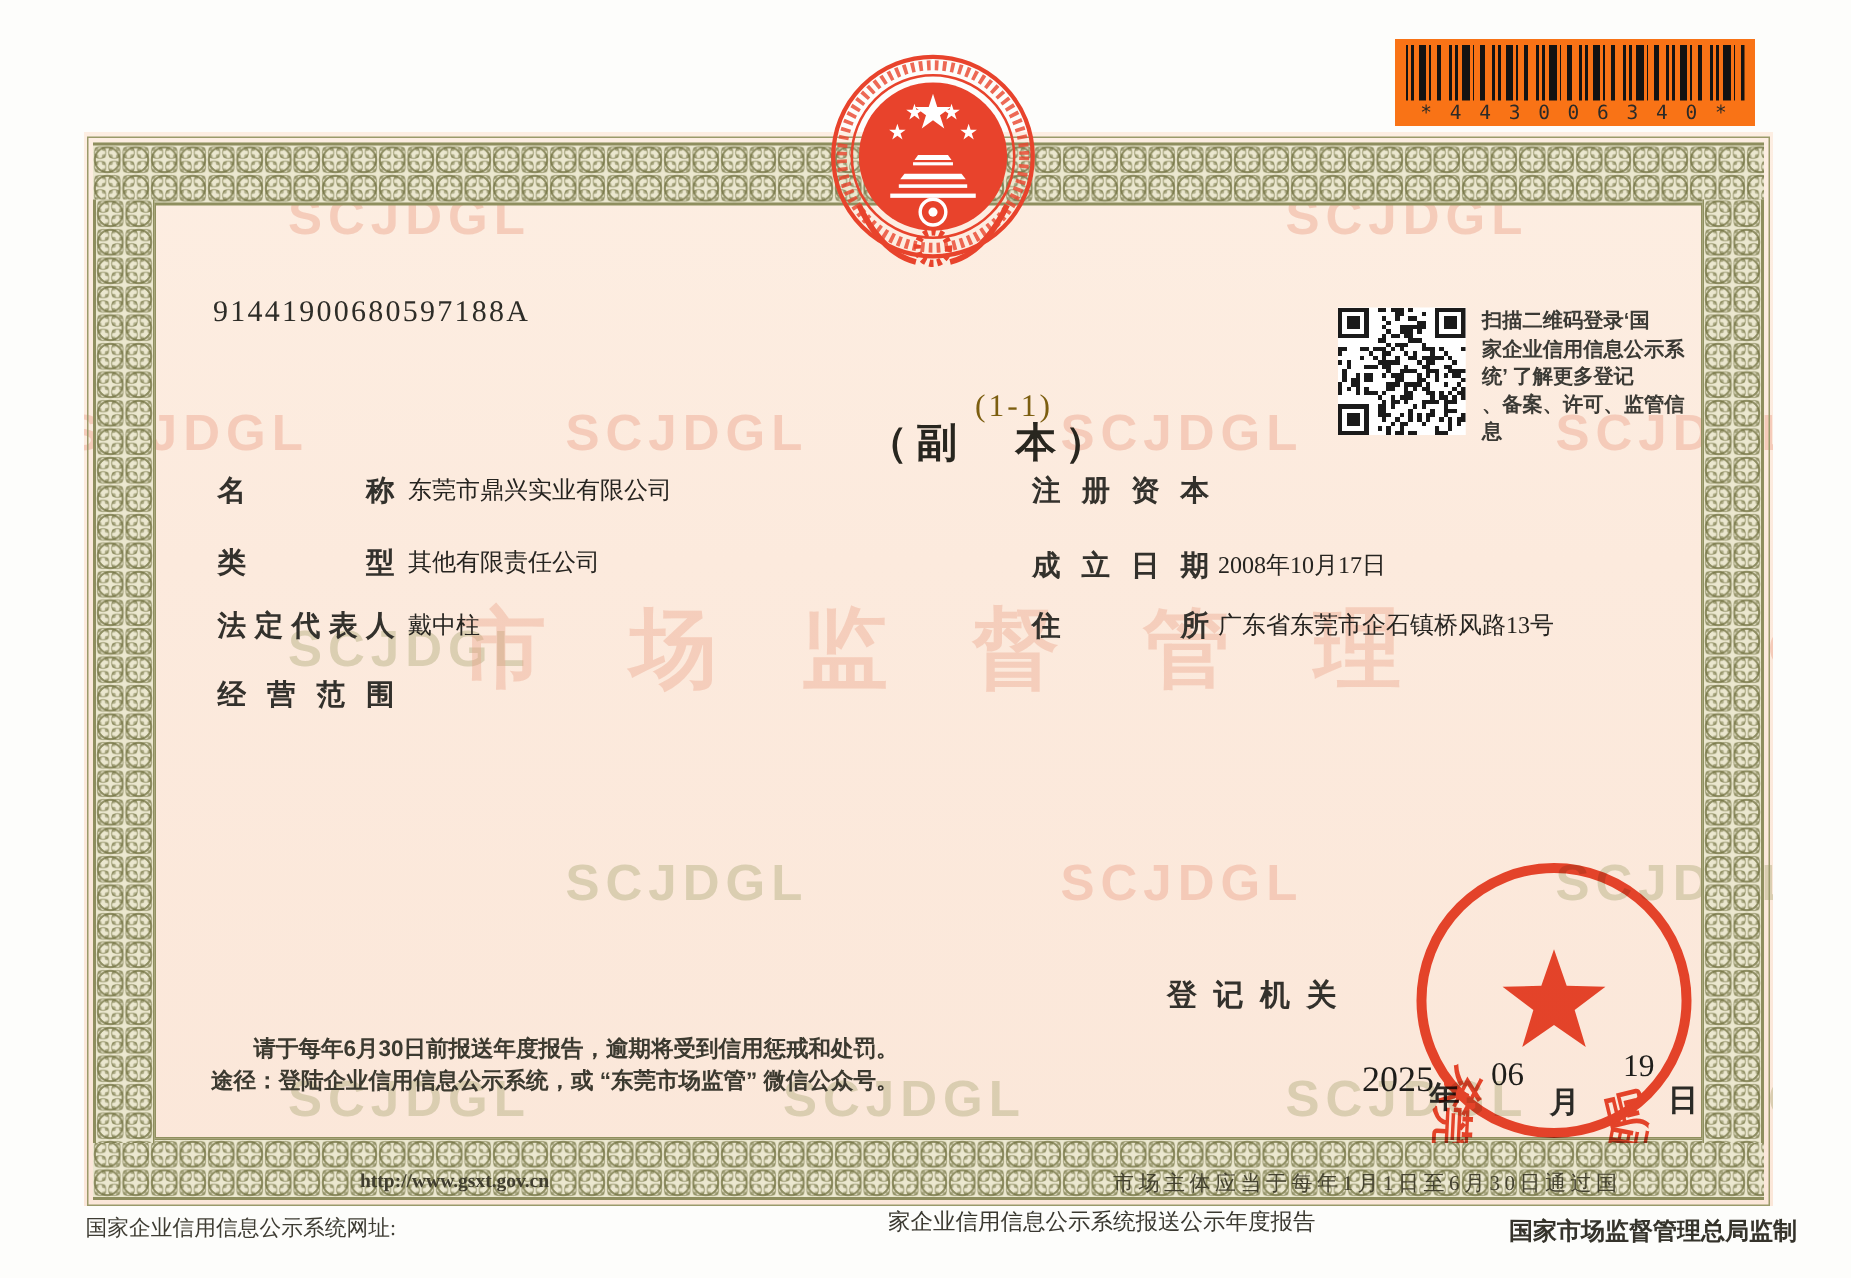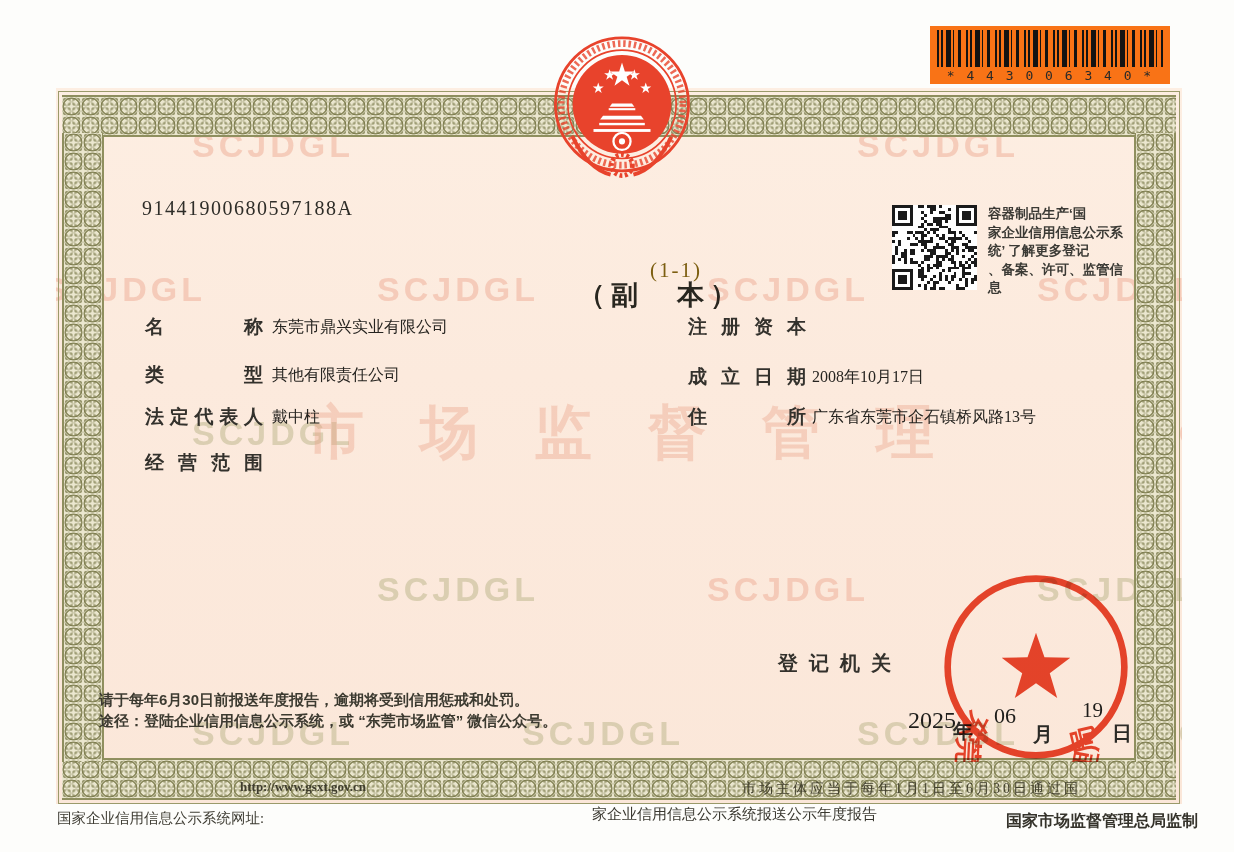--- a/index.html
+++ b/index.html
@@ -54,21 +54,21 @@
   .cap-value{font-size:17px;letter-spacing:2px;}
   .scope{left:272px;top:452px;width:438px;font-size:15px;line-height:20.5px;text-align:justify;color:#262420;}
   .reg-label{left:778px;top:650px;font-size:20px;font-weight:700;letter-spacing:11px;color:#33312c;}
   .d-year{left:908px;top:707px;font-size:24px;color:#1e1d1a;}
   .d-yu{left:953px;top:718px;font-size:20px;font-weight:700;}
   .d-month{left:994px;top:703px;font-size:22px;color:#1e1d1a;}
   .d-mu{left:1033px;top:721px;font-size:20px;font-weight:700;}
   .d-day{left:1082px;top:698px;font-size:21px;color:#1e1d1a;}
   .d-du{left:1112px;top:720px;font-size:20px;font-weight:700;}
   .note{left:99px;top:689px;width:500px;font-family:"Liberation Sans","DejaVu Sans",sans-serif;
-        font-size:15px;font-weight:700;line-height:21px;color:#3c3a30;}
+        font-size:15px;font-weight:700;line-height:21px;color:#3c3a30;text-align:right;}
   .band-url{left:240px;top:779px;font-size:13px;font-weight:600;color:#3f3d2e;}
   .band-right{left:742px;top:780px;font-size:14px;letter-spacing:3px;color:#43412f;white-space:nowrap;}
   .foot-left{left:57px;top:809px;font-size:14.5px;color:#3e3c33;}
   .foot-center{left:592px;top:805px;font-size:15px;color:#3a3830;}
   .foot-right{left:1006px;top:811px;font-size:16px;font-weight:600;color:#35332b;text-align:right;}
   
   .emblem{position:absolute;left:546px;top:30px;z-index:5;}
   .barcode{position:absolute;left:930px;top:26px;width:240px;height:58px;background:#f97316;z-index:5;}
   .bars{margin:4px 7px 0 7px;height:37px;
     background-image:repeating-linear-gradient(90deg,
@@ -133,21 +133,21 @@
         </g>
         <g fill="#1a1a1a">
           <rect x="2" y="2" width="3" height="3"></rect>
             <rect x="24" y="2" width="3" height="3"></rect>
             <rect x="2" y="24" width="3" height="3"></rect>
         </g>
         <path class="noise" fill="#1a1a1a" d="M9 0h1v1h-1zM10 0h1v1h-1zM12 0h1v1h-1zM13 0h1v1h-1zM14 0h1v1h-1zM16 0h1v1h-1zM13 1h1v1h-1zM14 1h1v1h-1zM19 1h1v1h-1zM10 2h1v1h-1zM13 2h1v1h-1zM16 2h1v1h-1zM17 2h1v1h-1zM11 3h1v1h-1zM18 3h1v1h-1zM19 3h1v1h-1zM10 4h1v1h-1zM14 4h1v1h-1zM15 4h1v1h-1zM16 4h1v1h-1zM17 4h1v1h-1zM18 4h1v1h-1zM19 4h1v1h-1zM11 5h1v1h-1zM14 5h1v1h-1zM15 5h1v1h-1zM16 5h1v1h-1zM18 5h1v1h-1zM10 6h1v1h-1zM12 6h1v1h-1zM13 6h1v1h-1zM15 6h1v1h-1zM16 6h1v1h-1zM9 7h1v1h-1zM10 7h1v1h-1zM16 7h1v1h-1zM17 7h1v1h-1zM18 7h1v1h-1zM11 8h1v1h-1zM13 8h1v1h-1zM14 8h1v1h-1zM15 8h1v1h-1zM19 8h1v1h-1zM0 9h1v1h-1zM1 9h1v1h-1zM5 9h1v1h-1zM6 9h1v1h-1zM8 9h1v1h-1zM9 9h1v1h-1zM10 9h1v1h-1zM12 9h1v1h-1zM14 9h1v1h-1zM19 9h1v1h-1zM20 9h1v1h-1zM21 9h1v1h-1zM23 9h1v1h-1zM28 9h1v1h-1zM0 10h1v1h-1zM7 10h1v1h-1zM10 10h1v1h-1zM11 10h1v1h-1zM15 10h1v1h-1zM17 10h1v1h-1zM21 10h1v1h-1zM24 10h1v1h-1zM5 11h1v1h-1zM8 11h1v1h-1zM10 11h1v1h-1zM13 11h1v1h-1zM16 11h1v1h-1zM17 11h1v1h-1zM19 11h1v1h-1zM20 11h1v1h-1zM21 11h1v1h-1zM22 11h1v1h-1zM23 11h1v1h-1zM25 11h1v1h-1zM0 12h1v1h-1zM2 12h1v1h-1zM9 12h1v1h-1zM10 12h1v1h-1zM11 12h1v1h-1zM12 12h1v1h-1zM13 12h1v1h-1zM18 12h1v1h-1zM20 12h1v1h-1zM21 12h1v1h-1zM26 12h1v1h-1zM2 13h1v1h-1zM6 13h1v1h-1zM7 13h1v1h-1zM8 13h1v1h-1zM10 13h1v1h-1zM11 13h1v1h-1zM15 13h1v1h-1zM19 13h1v1h-1zM20 13h1v1h-1zM24 13h1v1h-1zM25 13h1v1h-1zM1 14h1v1h-1zM11 14h1v1h-1zM14 14h1v1h-1zM15 14h1v1h-1zM16 14h1v1h-1zM17 14h1v1h-1zM20 14h1v1h-1zM21 14h1v1h-1zM22 14h1v1h-1zM25 14h1v1h-1zM26 14h1v1h-1zM27 14h1v1h-1zM28 14h1v1h-1zM1 15h1v1h-1zM4 15h1v1h-1zM6 15h1v1h-1zM7 15h1v1h-1zM10 15h1v1h-1zM12 15h1v1h-1zM13 15h1v1h-1zM14 15h1v1h-1zM18 15h1v1h-1zM20 15h1v1h-1zM22 15h1v1h-1zM24 15h1v1h-1zM26 15h1v1h-1zM27 15h1v1h-1zM1 16h1v1h-1zM3 16h1v1h-1zM4 16h1v1h-1zM6 16h1v1h-1zM7 16h1v1h-1zM13 16h1v1h-1zM14 16h1v1h-1zM18 16h1v1h-1zM19 16h1v1h-1zM22 16h1v1h-1zM28 16h1v1h-1zM0 17h1v1h-1zM3 17h1v1h-1zM4 17h1v1h-1zM11 17h1v1h-1zM12 17h1v1h-1zM13 17h1v1h-1zM15 17h1v1h-1zM16 17h1v1h-1zM17 17h1v1h-1zM18 17h1v1h-1zM20 17h1v1h-1zM24 17h1v1h-1zM27 17h1v1h-1zM0 18h1v1h-1zM2 18h1v1h-1zM4 18h1v1h-1zM6 18h1v1h-1zM11 18h1v1h-1zM12 18h1v1h-1zM15 18h1v1h-1zM17 18h1v1h-1zM19 18h1v1h-1zM20 18h1v1h-1zM26 18h1v1h-1zM28 18h1v1h-1zM0 19h1v1h-1zM4 19h1v1h-1zM6 19h1v1h-1zM7 19h1v1h-1zM8 19h1v1h-1zM10 19h1v1h-1zM15 19h1v1h-1zM16 19h1v1h-1zM20 19h1v1h-1zM21 19h1v1h-1zM23 19h1v1h-1zM25 19h1v1h-1zM27 19h1v1h-1zM28 19h1v1h-1zM9 20h1v1h-1zM12 20h1v1h-1zM14 20h1v1h-1zM15 20h1v1h-1zM16 20h1v1h-1zM21 20h1v1h-1zM23 20h1v1h-1zM24 20h1v1h-1zM26 20h1v1h-1zM28 20h1v1h-1zM10 21h1v1h-1zM12 21h1v1h-1zM13 21h1v1h-1zM15 21h1v1h-1zM19 21h1v1h-1zM20 21h1v1h-1zM21 21h1v1h-1zM22 21h1v1h-1zM24 21h1v1h-1zM25 21h1v1h-1zM26 21h1v1h-1zM9 22h1v1h-1zM10 22h1v1h-1zM12 22h1v1h-1zM17 22h1v1h-1zM19 22h1v1h-1zM24 22h1v1h-1zM9 23h1v1h-1zM10 23h1v1h-1zM16 23h1v1h-1zM21 23h1v1h-1zM24 23h1v1h-1zM25 23h1v1h-1zM26 23h1v1h-1zM9 24h1v1h-1zM10 24h1v1h-1zM11 24h1v1h-1zM14 24h1v1h-1zM16 24h1v1h-1zM18 24h1v1h-1zM20 24h1v1h-1zM21 24h1v1h-1zM24 24h1v1h-1zM28 24h1v1h-1zM10 25h1v1h-1zM13 25h1v1h-1zM16 25h1v1h-1zM18 25h1v1h-1zM20 25h1v1h-1zM23 25h1v1h-1zM25 25h1v1h-1zM27 25h1v1h-1zM28 25h1v1h-1zM12 26h1v1h-1zM14 26h1v1h-1zM15 26h1v1h-1zM19 26h1v1h-1zM25 26h1v1h-1zM27 26h1v1h-1zM9 27h1v1h-1zM11 27h1v1h-1zM14 27h1v1h-1zM22 27h1v1h-1zM25 27h1v1h-1zM11 28h1v1h-1zM13 28h1v1h-1zM14 28h1v1h-1zM16 28h1v1h-1zM17 28h1v1h-1zM22 28h1v1h-1zM23 28h1v1h-1zM24 28h1v1h-1z"></path>
       </svg>
     </div>
     <div class="abs qr-caption">
-      <div>容器制品生产‘国</div>
+      <div>扫描二维码登录‘国</div>
       <div>家企业信用信息公示系</div>
       <div>统’ 了解更多登记</div>
       <div>、备案、许可、监管信</div>
       <div>息</div>
     </div>
 
     <div class="abs flabel lab-l row1">名称</div>
     <div class="abs fvalue val-l vtweak">东莞市鼎兴实业有限公司</div>
     <div class="abs flabel lab-l row2l">类型</div>
     <div class="abs fvalue val-l v2l">其他有限责任公司</div>

